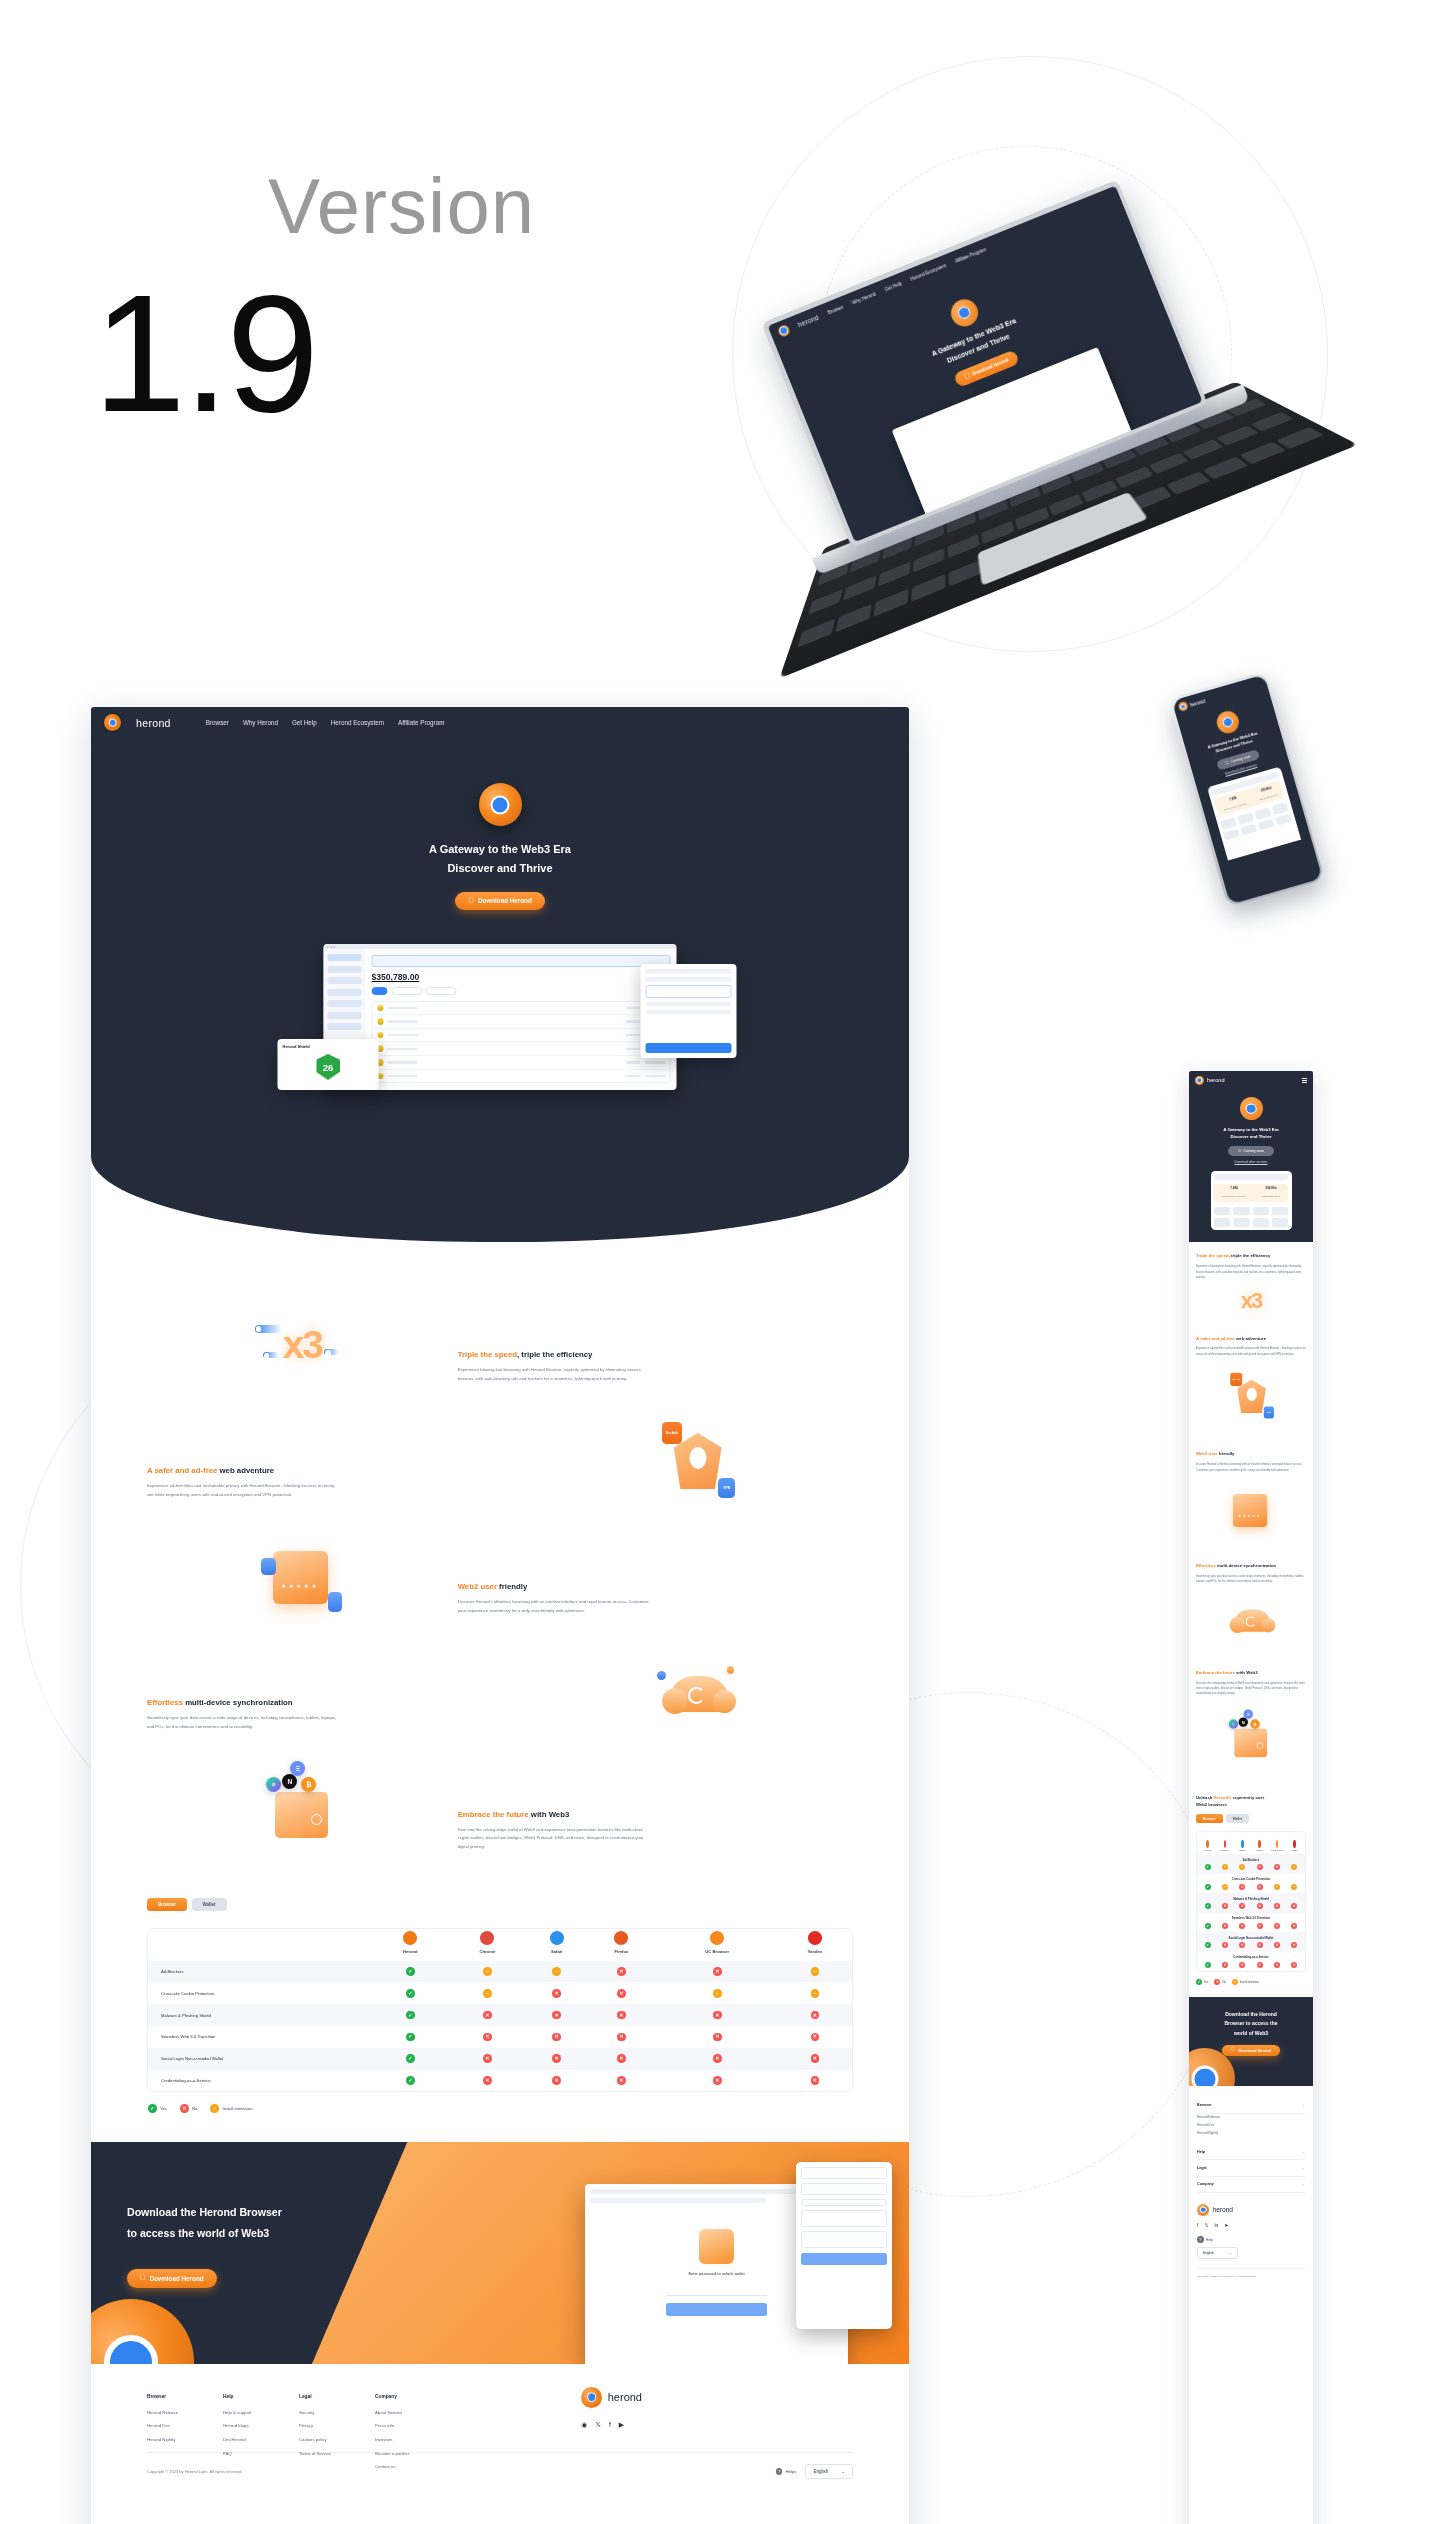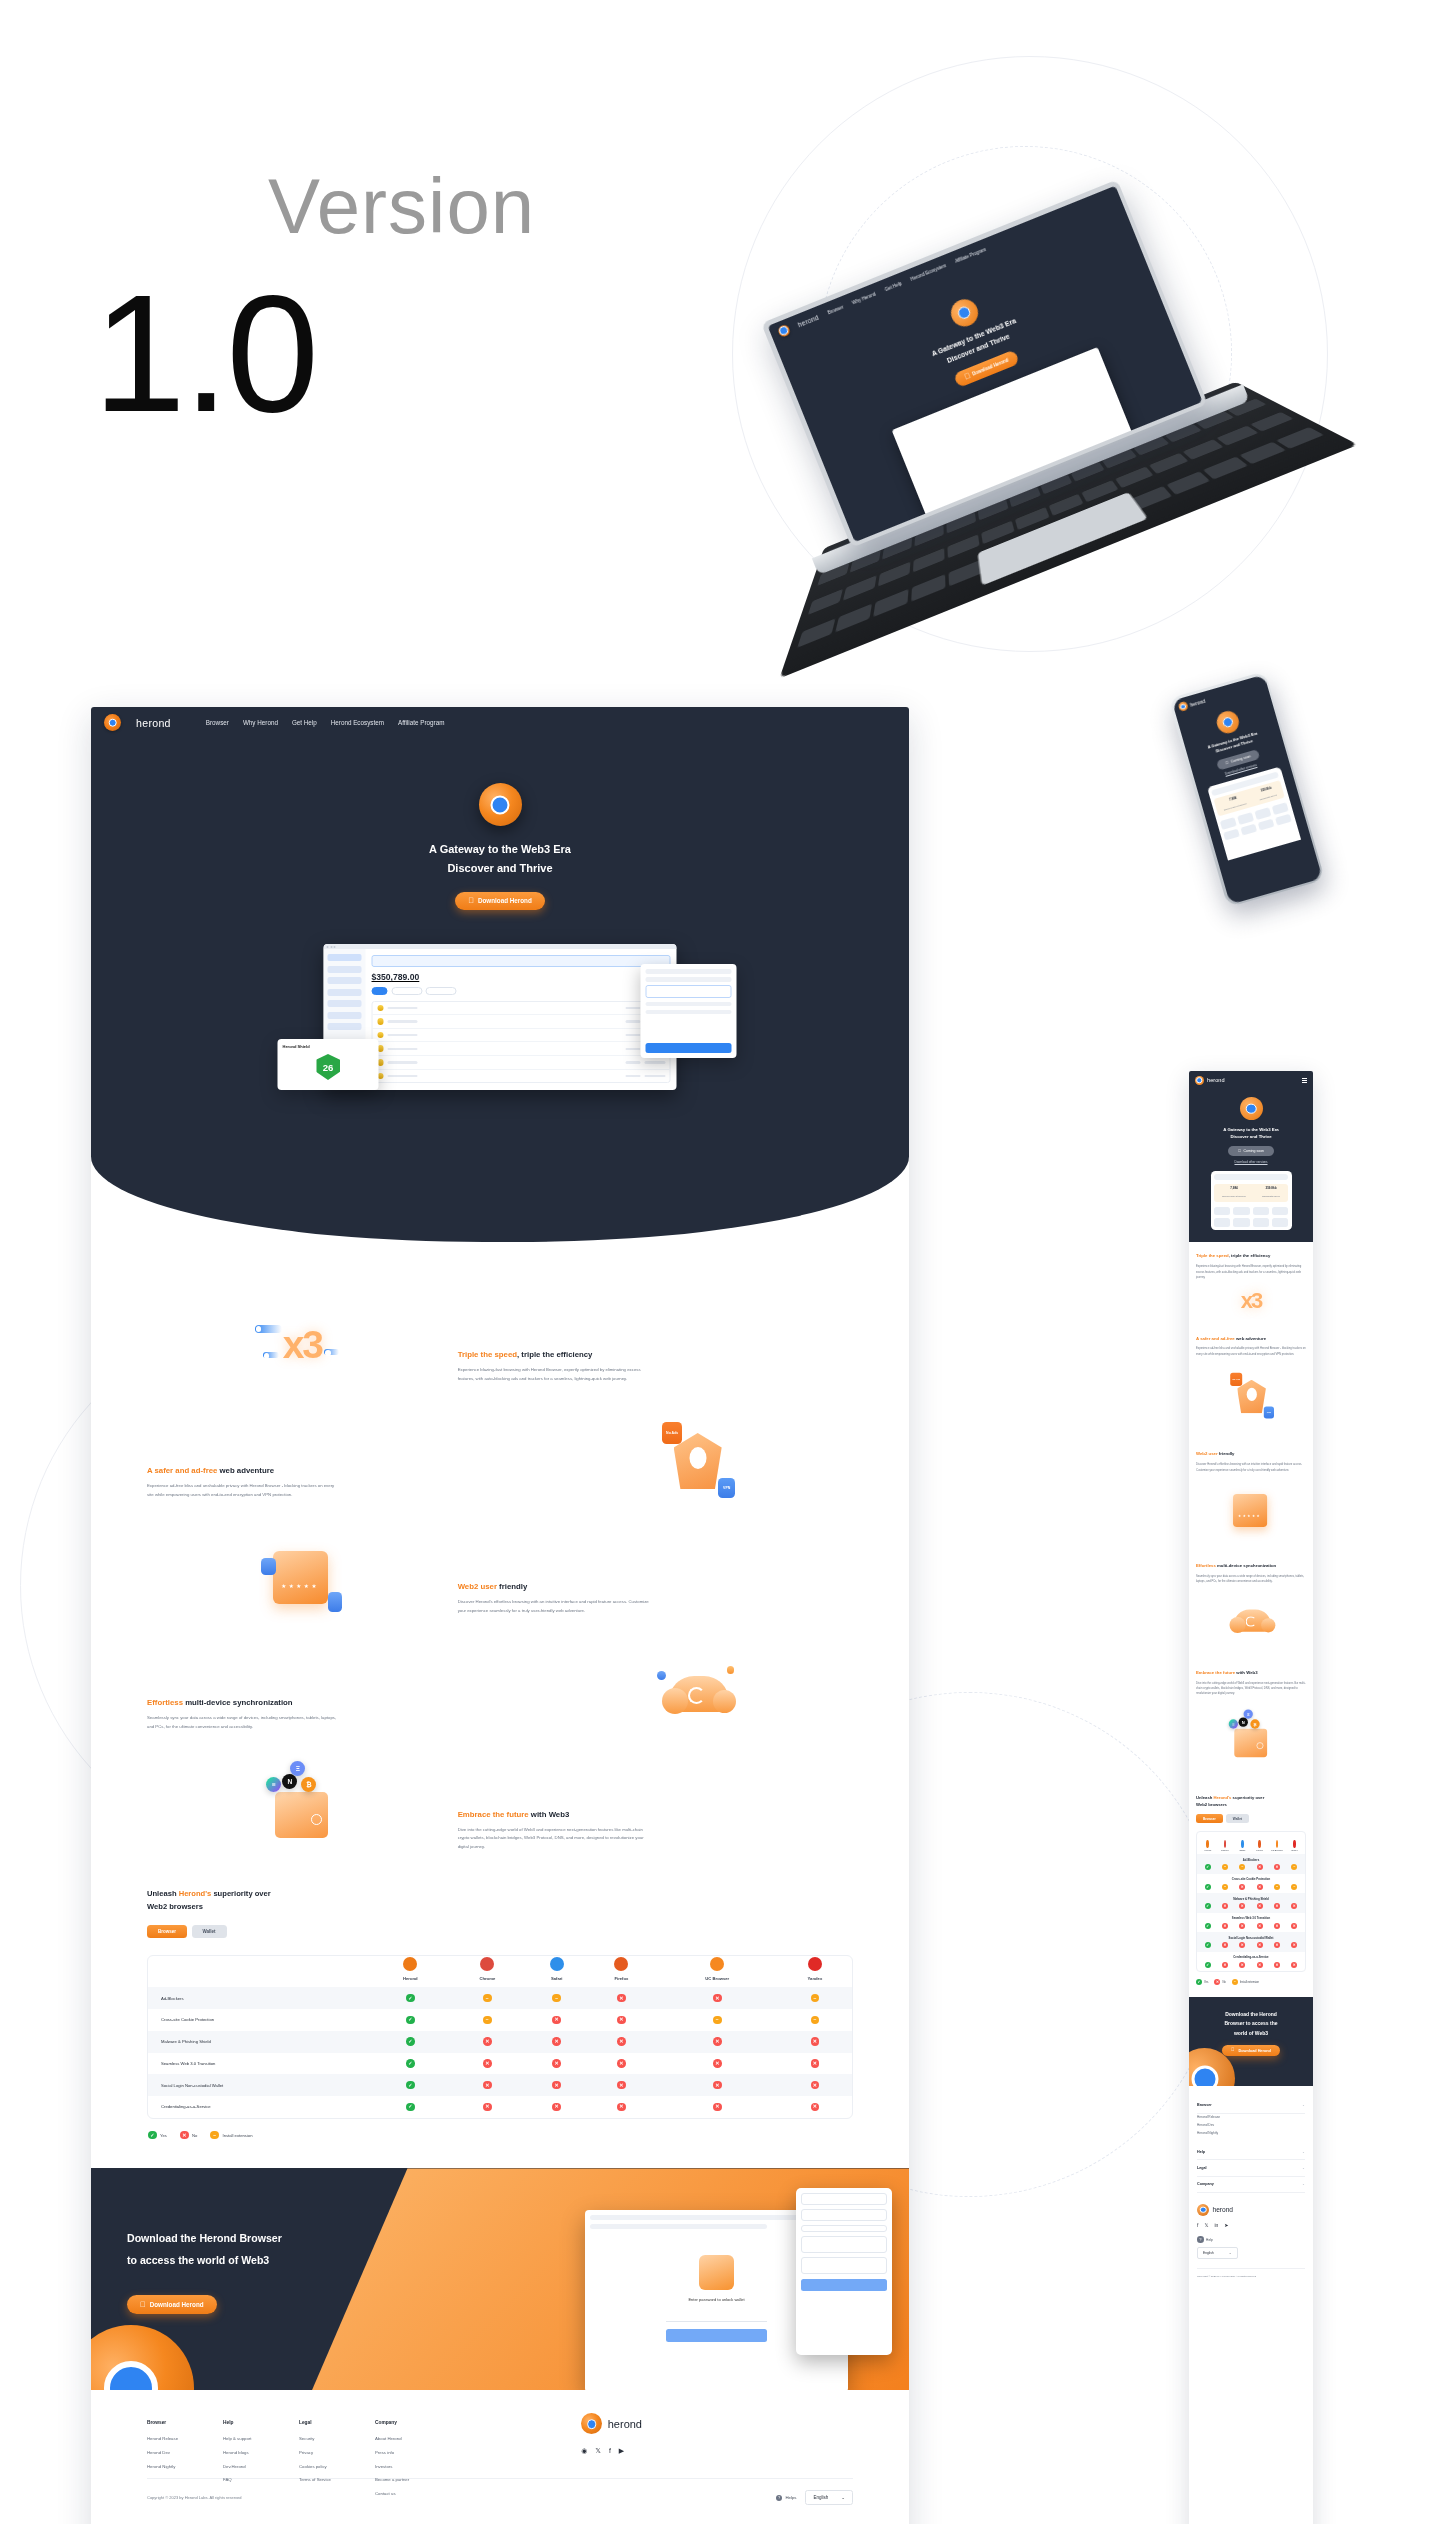--- a/index.html
+++ b/index.html
@@ -246,21 +246,21 @@
 </style>
 </head>
 <body>
 
 <div class="bg-arc" style="left:732px;top:56px;width:596px;height:596px;"></div>
 <div class="bg-dash" style="left:818px;top:146px;width:414px;height:414px;"></div>
 <div class="bg-arc" style="left:20px;top:1313px;width:545px;height:545px;"></div>
 <div class="bg-dash" style="left:717px;top:1692px;width:505px;height:505px;"></div>
 
 <div class="version-word">Version</div>
-<div class="version-num">1.0</div>
+<div class="version-num">1.9</div>
 
 <div id="laptop">
   <div class="lp-kb">
     <div class="lp-keys">
       <i></i>
         <i></i>
         <i></i>
         <i></i>
         <i></i>
         <i></i>
@@ -552,21 +552,20 @@
         <div class="wallet"></div>
         <span class="ctoken" style="left:2px;top:3px;background:linear-gradient(135deg,#14f195,#9945ff);">≡</span>
         <span class="ctoken" style="left:18px;top:0px;background:#111;">N</span>
         <span class="ctoken" style="left:26px;top:-13px;background:#6b8df7;">Ξ</span>
         <span class="ctoken" style="left:37px;top:3px;background:#f7931a;">₿</span>
       </div>
     </div>
   </div>
 
   <div class="cmp">
-    <h3><span>Unleash </span><em>Herond's</em><span> superiority over</span><br><span>Web2 browsers</span></h3>
     <div class="tabs">
       <button class="tab active">Browser</button>
       <button class="tab idle">Wallet</button>
     </div>
     <div class="cmp-card">
       <table>
         <thead>
             <tr id="cmp-head">
               <th></th>
               <th><span class="bico" style="background:#ee7a16"></span>Herond</th>

